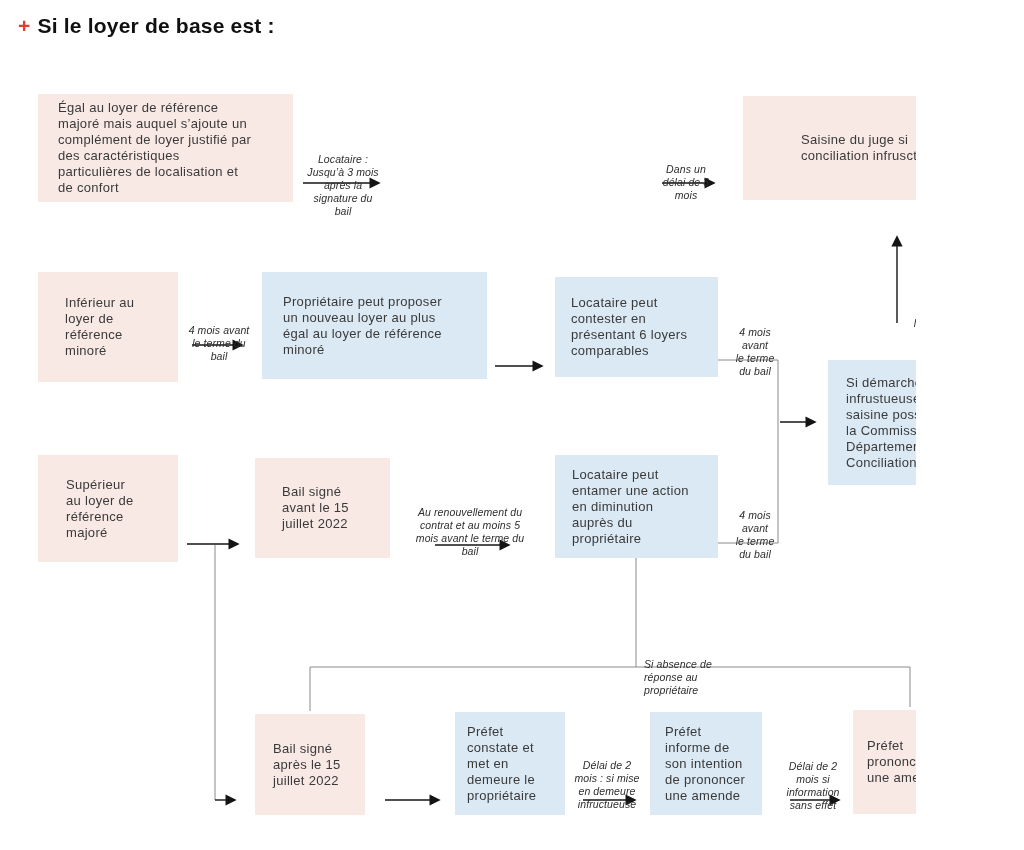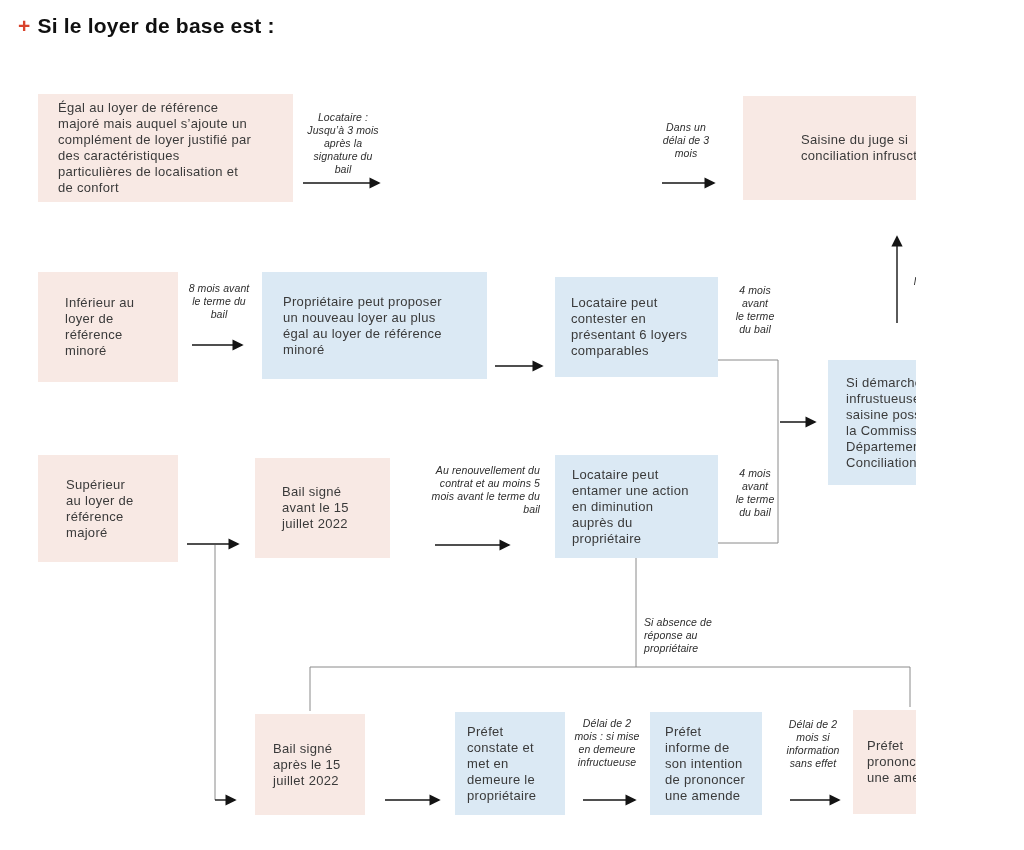--- a/index.html
+++ b/index.html
@@ -22,21 +22,21 @@
   .ah{fill:var(--arrow);}
   .box{
     position:absolute;z-index:1;display:flex;align-items:center;
     font-size:13px;line-height:16px;color:var(--text);letter-spacing:.3px;
     white-space:pre-line;box-sizing:border-box;
   }
   .pink{background:var(--pink);}
   .blue{background:var(--blue);}
   .lbl{
     position:absolute;z-index:1;font-size:10.5px;line-height:13px;font-style:italic;
-    color:#2d2d2d;text-align:center;white-space:pre-line;letter-spacing:.1px;
+    color:#2d2d2d;text-align:center;white-space:pre-line;letter-spacing:.1px;margin-top:42px;
   }
   .lbl.left{text-align:left;}
 </style>
 </head>
 <body>
 
 <div class="canvas">
 
   <svg class="wires" width="1024" height="850" viewBox="0 0 1024 850">
     <defs>
@@ -86,21 +86,21 @@
   <div class="lbl" style="left:645px;top:121px;width:82px;">Dans un
 délai de 3
 mois</div>
   <div class="box pink" style="left:743px;top:96px;width:258px;height:104px;padding-left:58px;padding-right:6px;">Saisine du juge si
 conciliation infruscture</div>
 
   <div class="box pink" style="left:38px;top:272px;width:140px;height:110px;padding-left:27px;padding-right:6px;">Inférieur au
 loyer de
 référence
 minoré</div>
-  <div class="lbl" style="left:178px;top:282px;width:82px;">8 mois avant
+  <div class="lbl" style="left:178px;top:282px;width:82px;">4 mois avant
 le terme du
 bail</div>
   <div class="box blue" style="left:262px;top:272px;width:225px;height:107px;padding-left:21px;padding-right:6px;">Propriétaire peut proposer
 un nouveau loyer au plus
 égal au loyer de référence
 minoré</div>
   <div class="box blue" style="left:555px;top:277px;width:163px;height:100px;padding-left:16px;padding-right:4px;">Locataire peut
 contester en
 présentant 6 loyers
 comparables</div>
@@ -118,21 +118,21 @@
 le terme
 du bail</div>
 
   <div class="box pink" style="left:38px;top:455px;width:140px;height:107px;padding-left:28px;padding-right:4px;">Supérieur
 au loyer de
 référence
 majoré</div>
   <div class="box pink" style="left:255px;top:458px;width:135px;height:100px;padding-left:27px;padding-right:4px;">Bail signé
 avant le 15
 juillet 2022</div>
-  <div class="lbl" style="left:400px;top:464px;width:140px;text-align:right;">Au renouvellement du
+  <div class="lbl" style="left:400px;top:464px;width:140px;">Au renouvellement du
 contrat et au moins 5
 mois avant le terme du
 bail</div>
   <div class="box blue" style="left:555px;top:455px;width:163px;height:103px;padding-left:17px;padding-right:4px;">Locataire peut
 entamer une action
 en diminution
 auprès du
 propriétaire</div>
   <div class="lbl" style="left:720px;top:467px;width:70px;">4 mois
 avant

